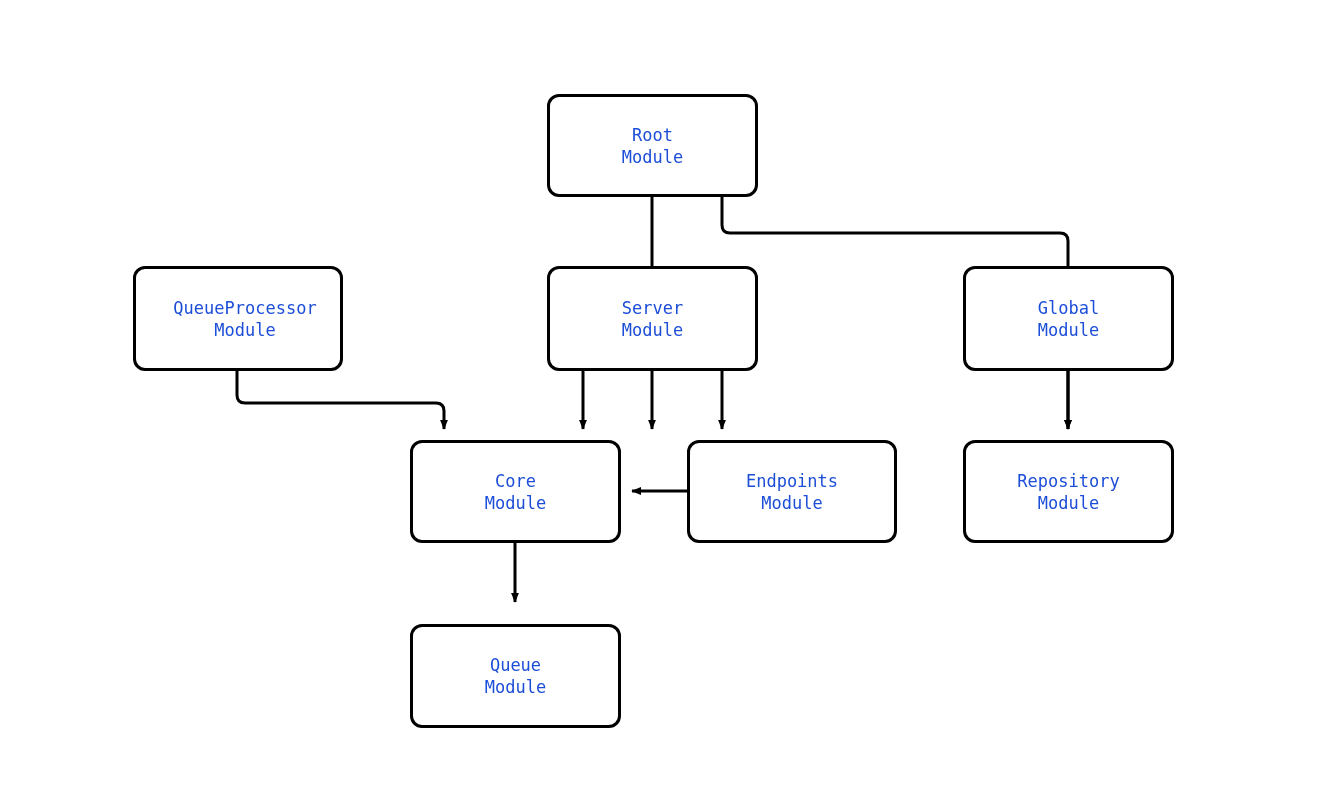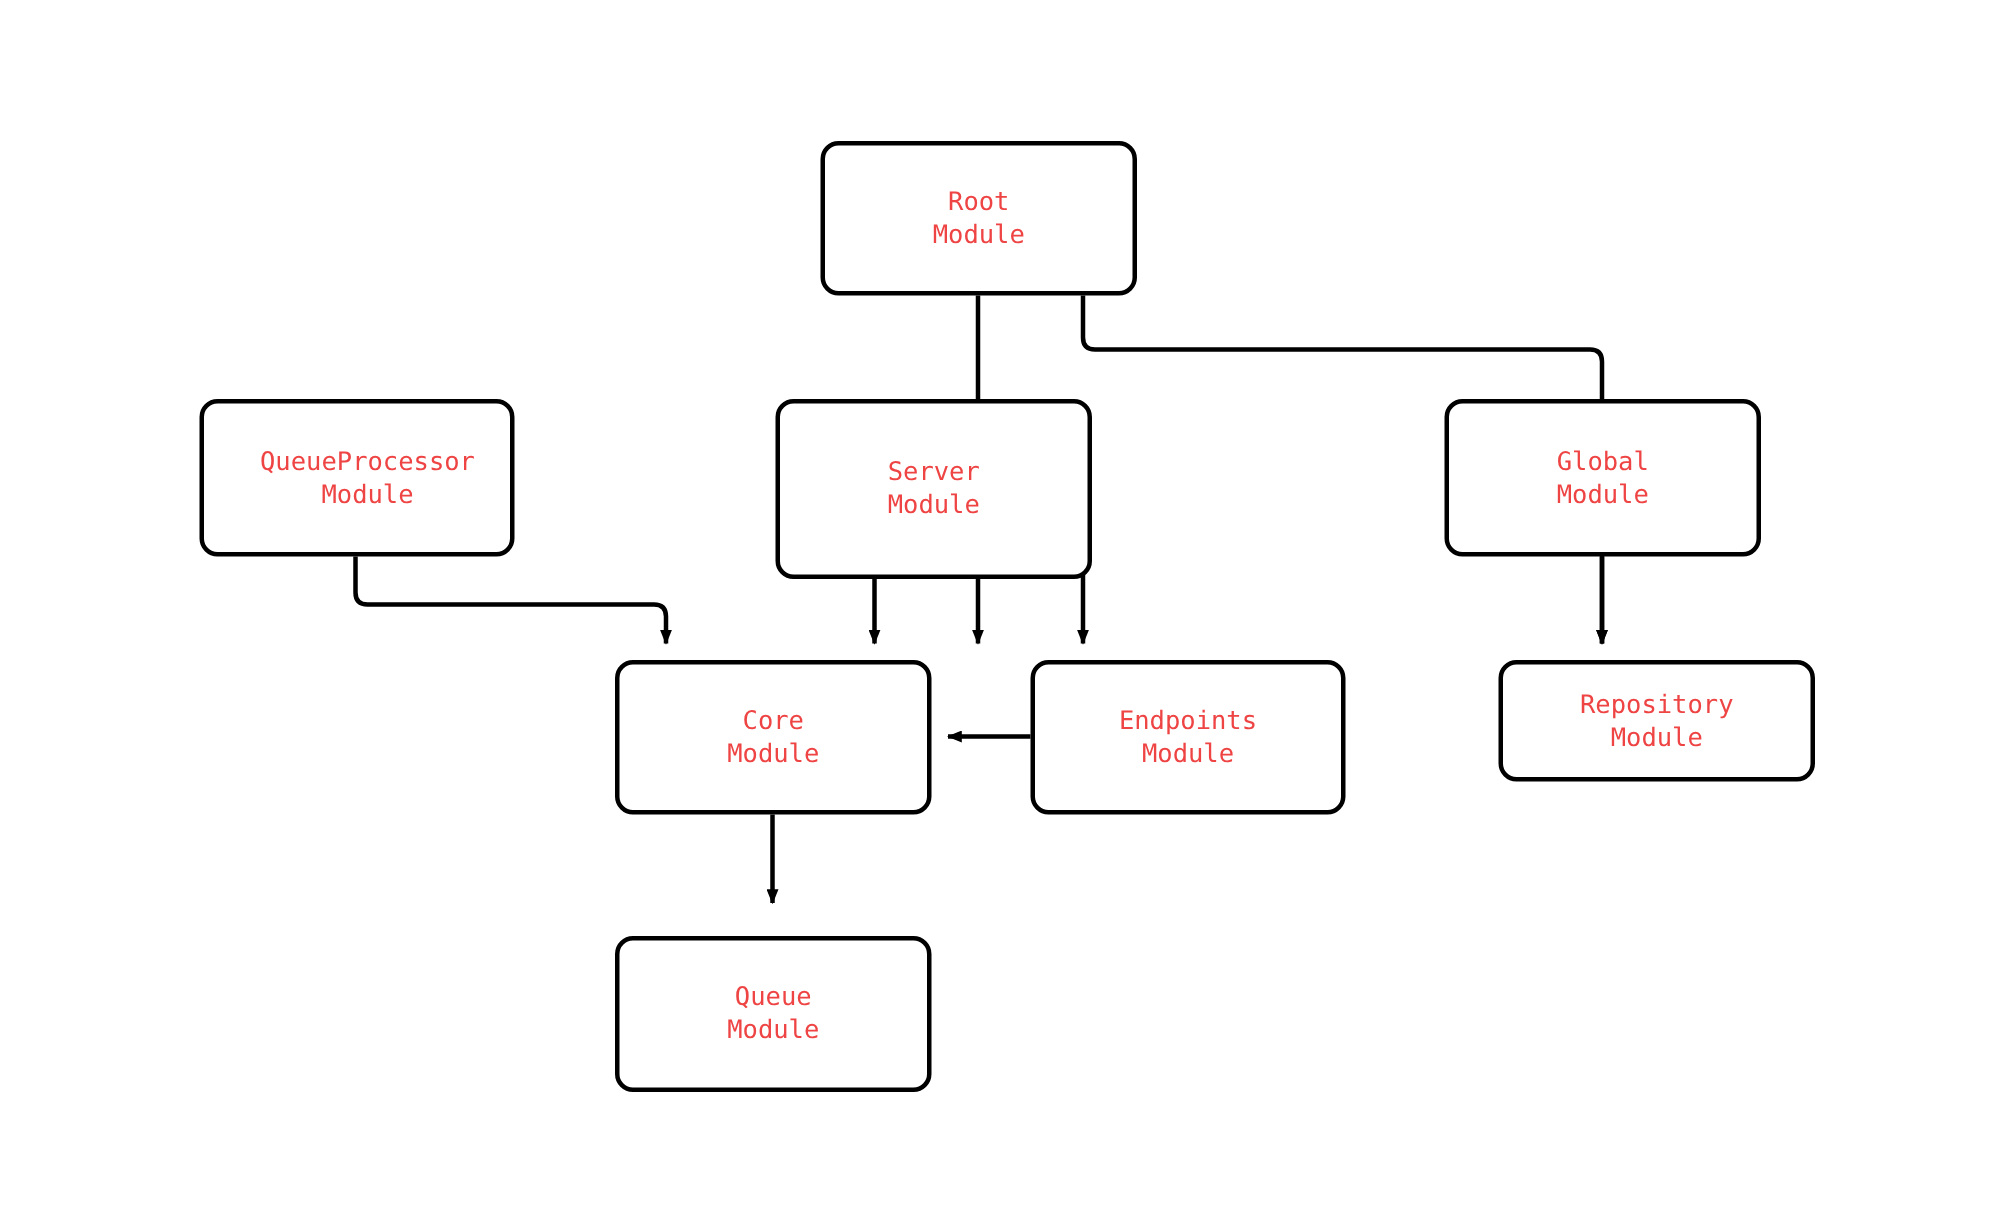--- a/index.html
+++ b/index.html
@@ -35,21 +35,21 @@
     display: flex;
     flex-direction: column;
     align-items: center;
     justify-content: center;
     z-index: 2;
   }
   .node-label {
     font-family: "DejaVu Sans Mono", "Liberation Mono", monospace;
     font-size: 17px;
     line-height: 22px;
-    color: #ef4444;
+    color: #1d4ed8;
     text-align: center;
     white-space: pre;
     letter-spacing: 0px;
   }
 </style>
 </head>
 <body>
 
 <div id="diagram-canvas">
 
@@ -80,41 +80,41 @@
   <div class="node" style="left:547px; top:94px; width:211px; height:103px;">
     <span class="node-label">Root</span>
     <span class="node-label">Module</span>
   </div>
 
   <div class="node" style="left:133px; top:266px; width:210px; height:105px;padding-left:14px;">
     <span class="node-label">QueueProcessor</span>
     <span class="node-label">Module</span>
   </div>
 
-  <div class="node" style="left:517px; top:266px; width:211px; height:120px;">
+  <div class="node" style="left:547px; top:266px; width:211px; height:105px;">
     <span class="node-label">Server</span>
     <span class="node-label">Module</span>
   </div>
 
   <div class="node" style="left:963px; top:266px; width:211px; height:105px;">
     <span class="node-label">Global</span>
     <span class="node-label">Module</span>
   </div>
 
   <div class="node" style="left:410px; top:440px; width:211px; height:103px;">
     <span class="node-label">Core</span>
     <span class="node-label">Module</span>
   </div>
 
   <div class="node" style="left:687px; top:440px; width:210px; height:103px;justify-content:center;">
     <span class="node-label">Endpoints</span>
     <span class="node-label">Module</span>
   </div>
 
-  <div class="node" style="left:963px; top:440px; width:211px; height:81px;margin-left:36px;">
+  <div class="node" style="left:963px; top:440px; width:211px; height:103px;">
     <span class="node-label">Repository</span>
     <span class="node-label">Module</span>
   </div>
 
   <div class="node" style="left:410px; top:624px; width:211px; height:104px;">
     <span class="node-label">Queue</span>
     <span class="node-label">Module</span>
   </div>
 
 </div>

